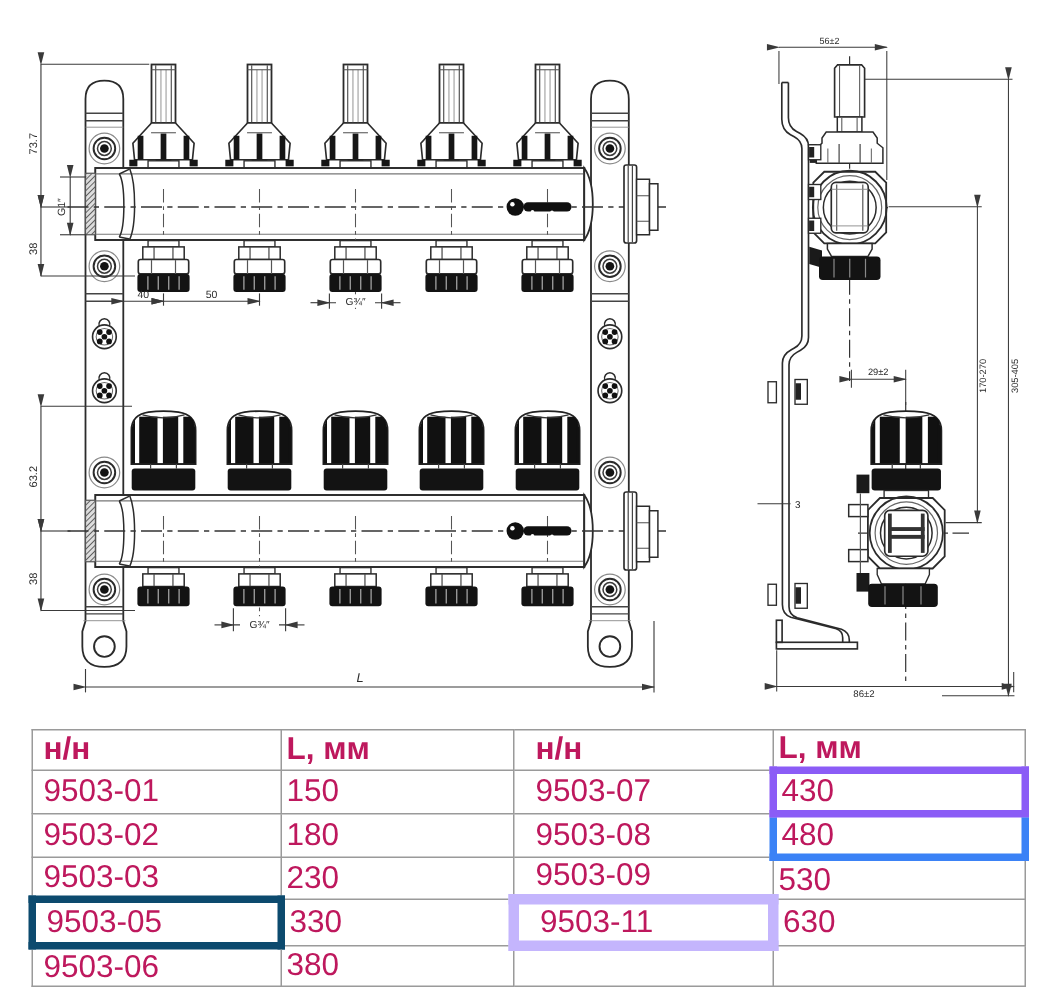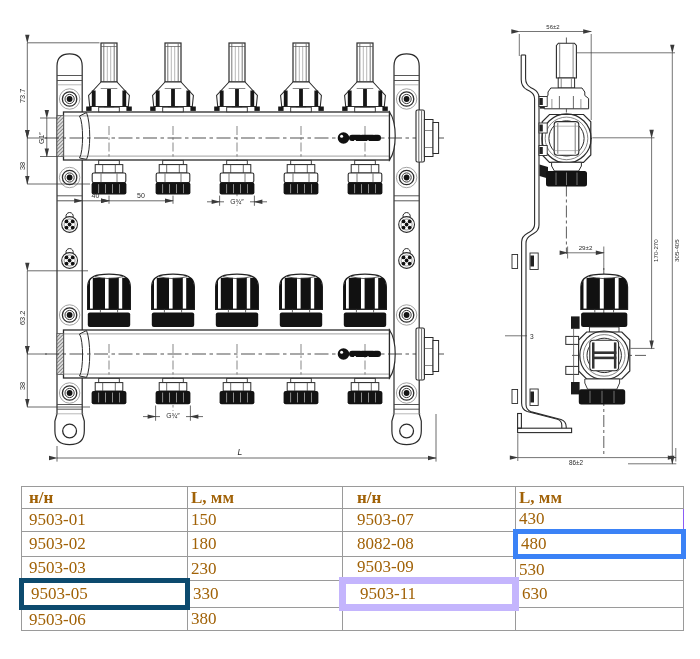--- a/index.html
+++ b/index.html
@@ -471,21 +471,21 @@
 <g stroke="#3a3a3a" stroke-width="0.7" fill="none">
 <line x1="517.8" y1="433.5" x2="517.8" y2="461"></line>
 <line x1="675.8" y1="448" x2="675.8" y2="461.5"></line>
 <line x1="517.8" y1="457.6" x2="675.8" y2="457.6" marker-start="url(#ae)" marker-end="url(#ae)"></line>
 </g>
 <text x="576" y="464.8" font-size="6.4" text-anchor="middle">86±2</text>
 
 </svg>
 
 <div style="position:absolute;left:19px;top:486px;width:662px">
-<table style="border-collapse:collapse;table-layout:fixed;width:662px;font-family:Liberation Serif, serif;font-size:17px;color:#a16207">
+<table style="border-collapse:collapse;table-layout:fixed;width:662px;font-family:Liberation Sans, sans-serif;font-size:21px;color:#be185d">
 <colgroup>
           <col style="width:166px">
           <col style="width:155px">
           <col style="width:173px">
           <col style="width:168px">
         </colgroup>
 <tbody>
           <tr style="height:22px">
 
 <td style="border:1px solid #9a9a9a;font-weight:bold;padding:0 0 0 7px">н/н</td>
@@ -493,26 +493,26 @@
 <td style="border:1px solid #9a9a9a;font-weight:bold;padding:0 0 0 3px">L, мм</td>
 
 <td style="border:1px solid #9a9a9a;font-weight:bold;padding:0 0 0 14px">н/н</td>
 
 <td style="border:1px solid #9a9a9a;font-weight:bold;padding:0 0 0 3px">L, мм</td>
 </tr>
 <tr style="height:20px">
 <td style="border:1px solid #9a9a9a;padding:0 0 0 7px">9503-01</td>
 <td style="border:1px solid #9a9a9a;padding:0 0 0 3px">150</td>
 <td style="border:1px solid #9a9a9a;padding:0 0 0 14px">9503-07</td>
-<td style="border:1px solid #8b5cf6;padding:0 0 0 3px">430</td>
+<td style="border:5px solid #8b5cf6;padding:0 0 0 3px">430</td>
 </tr>
 <tr style="height:20px">
 <td style="border:1px solid #9a9a9a;padding:0 0 0 7px">9503-02</td>
 <td style="border:1px solid #9a9a9a;padding:0 0 0 3px">180</td>
-<td style="border:1px solid #9a9a9a;padding:0 0 0 14px">8082-08</td>
+<td style="border:1px solid #9a9a9a;padding:0 0 0 14px">9503-08</td>
 <td style="border:5px solid #3b82f6;padding:0 0 0 3px">480</td>
 </tr>
 <tr style="height:20px">
 <td style="border:1px solid #9a9a9a;padding:0 0 0 7px">9503-03</td>
 <td style="border:1px solid #9a9a9a;padding:0 0 0 3px">230</td>
 <td style="border:1px solid #9a9a9a;padding:0 0 0 14px">9503-09</td>
 <td style="border:1px solid #9a9a9a;padding:0 4px 0 3px">530</td>
 </tr>
 <tr style="height:20px">
 <td style="border:5px solid #0c4a6e;padding:0 0 0 7px">9503-05</td>

